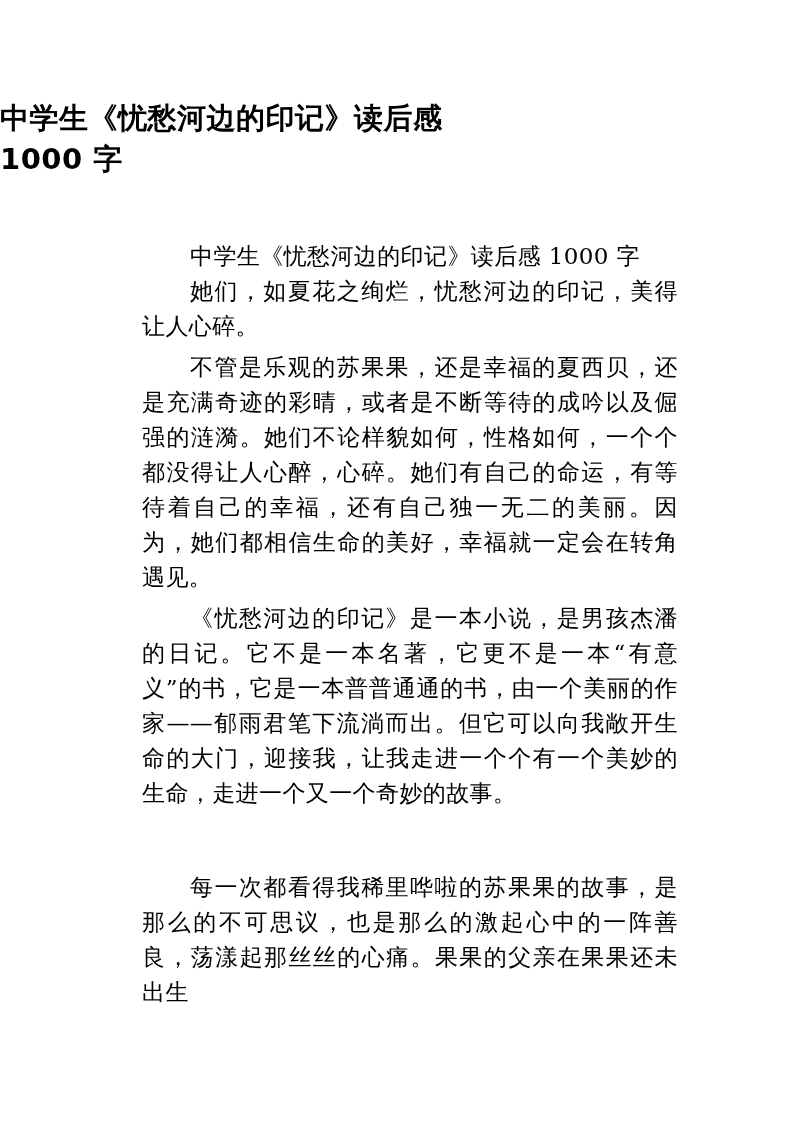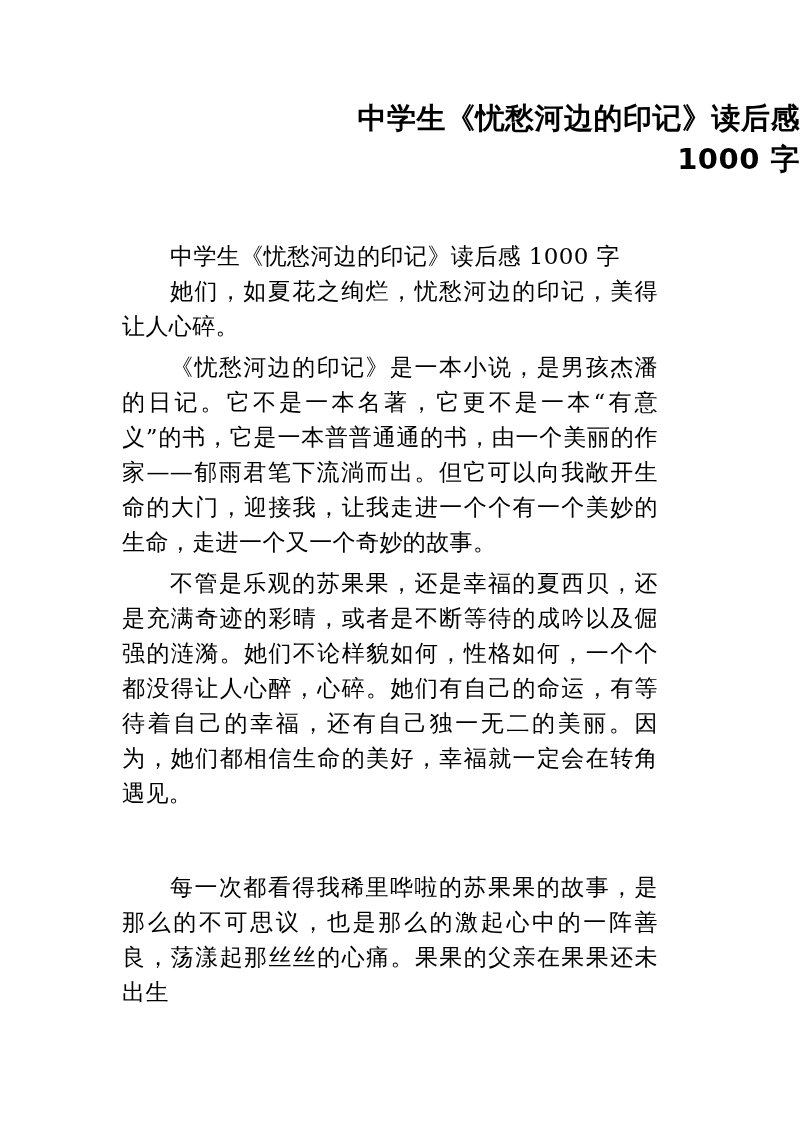--- a/index.html
+++ b/index.html
@@ -20,35 +20,35 @@
       top: 0;
       width: 800px;
       height: 1132px;
       background: #ffffff;
     }
     .title {
       position: absolute;
       left: 0;
       top: 98px;
       width: 800px;
-      text-align: right;
+      text-align: left;
       font-family: "DejaVu Sans", "Liberation Sans", sans-serif;
       font-weight: bold;
       font-size: 29px;
       line-height: 41px;
       margin: 0;
       letter-spacing: 0.5px;
     }
     .title .line2 {
       display: block;
       font-weight: bold;
     }
     .body {
       position: absolute;
-      left: 122px;
+      left: 142px;
       top: 239px;
       width: 536px;
       font-family: "DejaVu Serif", "Liberation Serif", serif;
       font-size: 23px;
       line-height: 35px;
     }
     .body p {
       margin: 0;
       text-indent: 48px;
       text-align: justify;
@@ -68,17 +68,17 @@
 
 <div class="page">
   <h1 class="title">
     <span class="line1">中学生《忧愁河边的印记》读后感</span>
     <span class="line2">1000 字</span>
   </h1>
 
   <div class="body">
     <p>中学生《忧愁河边的印记》读后感 1000 字</p>
     <p>她们，如夏花之绚烂，忧愁河边的印记，美得让人心碎。</p>
+    <p class="spaced">不管是乐观的苏果果，还是幸福的夏西贝，还是充满奇迹的彩晴，或者是不断等待的成吟以及倔强的涟漪。她们不论样貌如何，性格如何，一个个都没得让人心醉，心碎。她们有自己的命运，有等待着自己的幸福，还有自己独一无二的美丽。因为，她们都相信生命的美好，幸福就一定会在转角遇见。</p>
     <p class="spaced">《忧愁河边的印记》是一本小说，是男孩杰潘的日记。它不是一本名著，它更不是一本“有意义”的书，它是一本普普通通的书，由一个美丽的作家——郁雨君笔下流淌而出。但它可以向我敞开生命的大门，迎接我，让我走进一个个有一个美妙的生命，走进一个又一个奇妙的故事。</p>
-    <p class="spaced">不管是乐观的苏果果，还是幸福的夏西贝，还是充满奇迹的彩晴，或者是不断等待的成吟以及倔强的涟漪。她们不论样貌如何，性格如何，一个个都没得让人心醉，心碎。她们有自己的命运，有等待着自己的幸福，还有自己独一无二的美丽。因为，她们都相信生命的美好，幸福就一定会在转角遇见。</p>
     <p class="gap-before">每一次都看得我稀里哗啦的苏果果的故事，是那么的不可思议，也是那么的激起心中的一阵善良，荡漾起那丝丝的心痛。果果的父亲在果果还未出生</p>
   </div>
 </div>
 
 </body></html>

